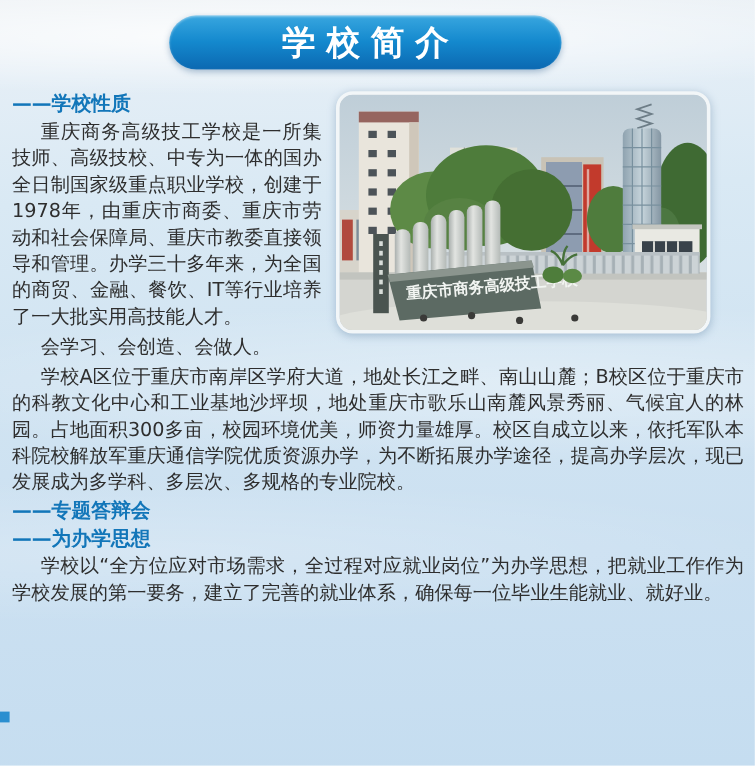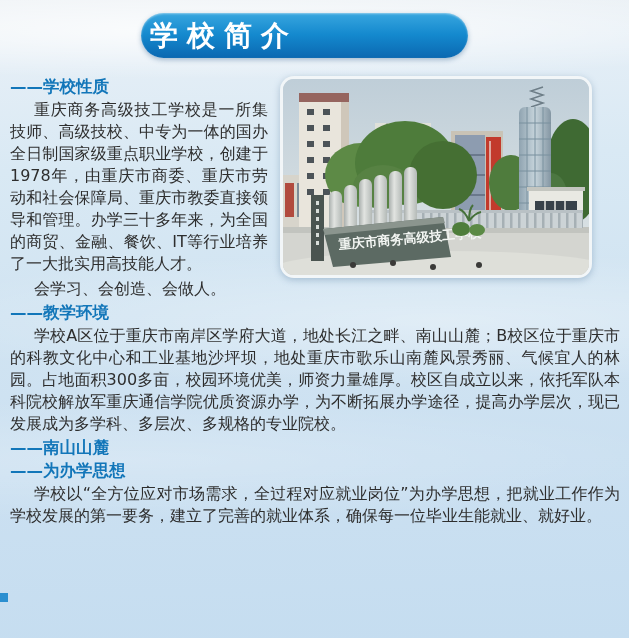--- a/index.html
+++ b/index.html
@@ -7,21 +7,21 @@
     width:629px;height:638px;position:relative;overflow:hidden;
     font-family:"DejaVu Sans","Liberation Sans",sans-serif;
     background:
       radial-gradient(140% 70px at 35% 30px, rgba(255,255,255,0.85), rgba(255,255,255,0) 70%),
       radial-gradient(120% 90px at 70% 320px, rgba(255,255,255,0.35), rgba(255,255,255,0) 75%),
       radial-gradient(120% 80px at 20% 460px, rgba(255,255,255,0.22), rgba(255,255,255,0) 75%),
       linear-gradient(178deg,#eef2f5 0%,#e4eef6 10%,#d9e9f4 26%,#d1e4f2 48%,#cbe0f1 72%,#c5ddf0 100%);
   }
   .banner{
     position:absolute;left:141px;top:13px;width:318px;height:45px;
-    border-radius:23px;display:flex;align-items:center;justify-content:flex-start;
+    border-radius:23px;display:flex;align-items:center;justify-content:center;
     background:linear-gradient(180deg,#38a6df 0%,#1489ce 48%,#0b68b1 100%);
     box-shadow:0 2px 5px rgba(30,80,130,0.35), inset 0 1px 2px rgba(255,255,255,0.45);
     color:#ffffff;font-size:28px;font-weight:bold;letter-spacing:9px;padding-left:9px;
   }
   .content{
     position:absolute;left:10px;top:74px;width:610px;
     font-size:16px;line-height:22px;color:#2e2e2e;text-align:justify;
   }
   .sec-heading{
     margin:3px 0 2px 0;font-size:16.5px;line-height:20px;font-weight:bold;color:#1276b9;
@@ -187,23 +187,22 @@
           <circle cx="196" cy="186" r="3"></circle>
       </g>
     </svg>
   </div>
 
   <div class="sec-heading">——学校性质</div>
   <p>重庆商务高级技工学校是一所集技师、高级技校、中专为一体的国办全日制国家级重点职业学校，创建于1978年，由重庆市商委、重庆市劳动和社会保障局、重庆市教委直接领导和管理。办学三十多年来，为全国的商贸、金融、餐饮、IT等行业培养了一大批实用高技能人才。</p>
 
   <p>会学习、会创造、会做人。</p>
 
-  <div class="sec-heading">——教学环境</div>
   <p>学校A区位于重庆市南岸区学府大道，地处长江之畔、南山山麓；B校区位于重庆市的科教文化中心和工业基地沙坪坝，地处重庆市歌乐山南麓风景秀丽、气候宜人的林园。占地面积300多亩，校园环境优美，师资力量雄厚。校区自成立以来，依托军队本科院校解放军重庆通信学院优质资源办学，为不断拓展办学途径，提高办学层次，现已发展成为多学科、多层次、多规格的专业院校。</p>
 
-  <div class="sec-heading">——南山山麓</div>
+  <div class="sec-heading">——专题答辩会</div>
 
   <div class="sec-heading">——为办学思想</div>
   <p>学校以“全方位应对市场需求，全过程对应就业岗位”为办学思想，把就业工作作为学校发展的第一要务，建立了完善的就业体系，确保每一位毕业生能就业、就好业。</p>
 
 </div>
 
 <div class="corner-mark"></div>
 
 </body></html>

